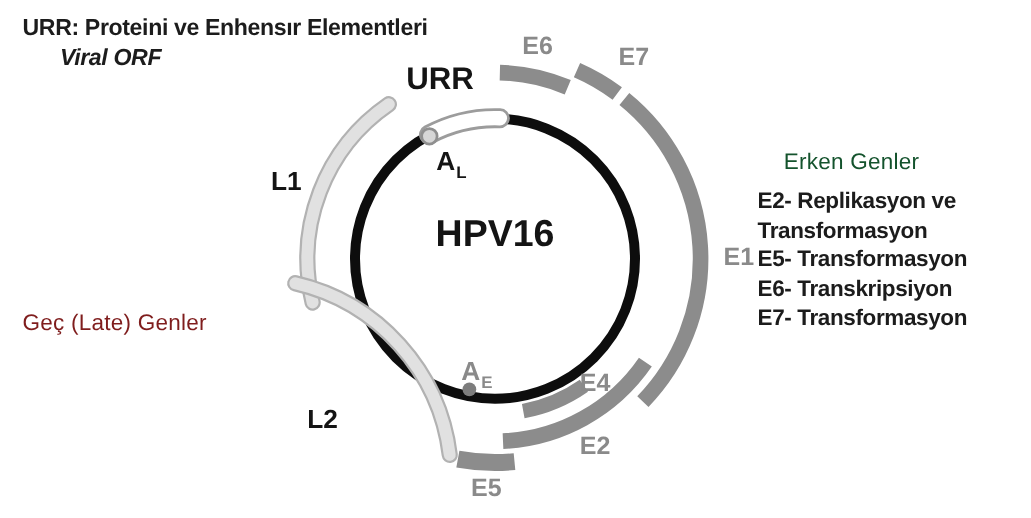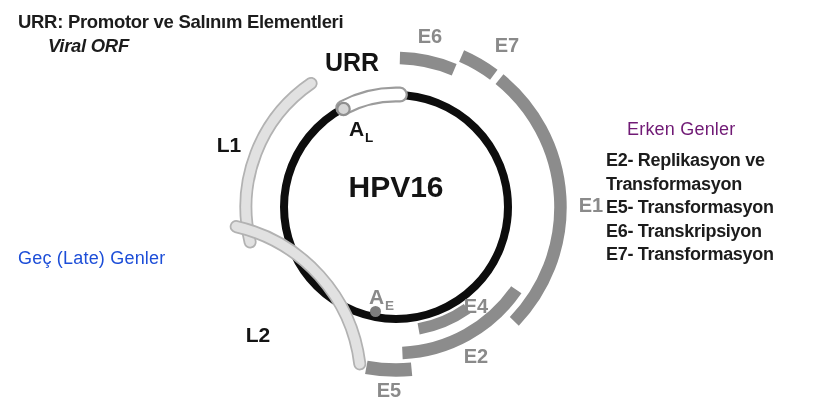--- a/index.html
+++ b/index.html
@@ -33,41 +33,41 @@
   }
   .legend-top .indent { margin-left: 30px; font-style: italic; }
   .early-genes {
     position: absolute;
     left: 606px;
     top: 119px;
     white-space: nowrap;
   }
   .early-genes .heading {
     font-size: 18px;
-    color: #701a75;
+    color: #14532d;
     line-height: 20px;
     margin: 0 0 10px 21px;
     letter-spacing: 0.2px;
   }
   .early-genes .gene-line {
     font-size: 18px;
     font-weight: bold;
     letter-spacing: -0.3px;
     color: #1c1c1c;
     line-height: 23.5px;
   }
   .late-genes {
     position: absolute;
     left: 18px;
     top: 247px;
     white-space: nowrap;
   }
   .late-genes .heading {
     font-size: 18px;
-    color: #1d4ed8;
+    color: #7f1d1d;
     line-height: 23px;
     margin: 0 0 11px 0;
     letter-spacing: 0.2px;
   }
   .late-genes .gene-line {
     font-size: 18px;
     font-weight: bold;
     letter-spacing: -0.3px;
     color: #1c1c1c;
     line-height: 23px;
@@ -113,21 +113,21 @@
     <text class="svg-label" x="507" y="52" font-size="20" fill="#8a8a8a" text-anchor="middle">E7</text>
     <text class="svg-label" x="591" y="212" font-size="20" fill="#8a8a8a" text-anchor="middle">E1</text>
     <text class="svg-label" x="476" y="313" font-size="20" fill="#8a8a8a" text-anchor="middle">E4</text>
     <text class="svg-label" x="476" y="363" font-size="20" fill="#8a8a8a" text-anchor="middle">E2</text>
     <text class="svg-label" x="389" y="397" font-size="20" fill="#8a8a8a" text-anchor="middle">E5</text>
     <text class="svg-label" x="229" y="152" font-size="21" fill="#141414" text-anchor="middle">L1</text>
     <text class="svg-label" x="258" y="342" font-size="21" fill="#141414" text-anchor="middle">L2</text>
   </svg>
 
   <div class="legend-top">
-    <div>URR: Promotor ve Salınım Elementleri</div>
+    <div>URR: Proteini ve Enhensır Elementleri</div>
     <div class="indent">Viral ORF</div>
   </div>
 
   <div class="early-genes">
     <div class="heading">Erken Genler</div>
     <div class="gene-line">E2- Replikasyon ve</div>
     <div class="gene-line">Transformasyon</div>
     <div class="gene-line">E5- Transformasyon</div>
     <div class="gene-line">E6- Transkripsiyon</div>
     <div class="gene-line">E7- Transformasyon</div>

